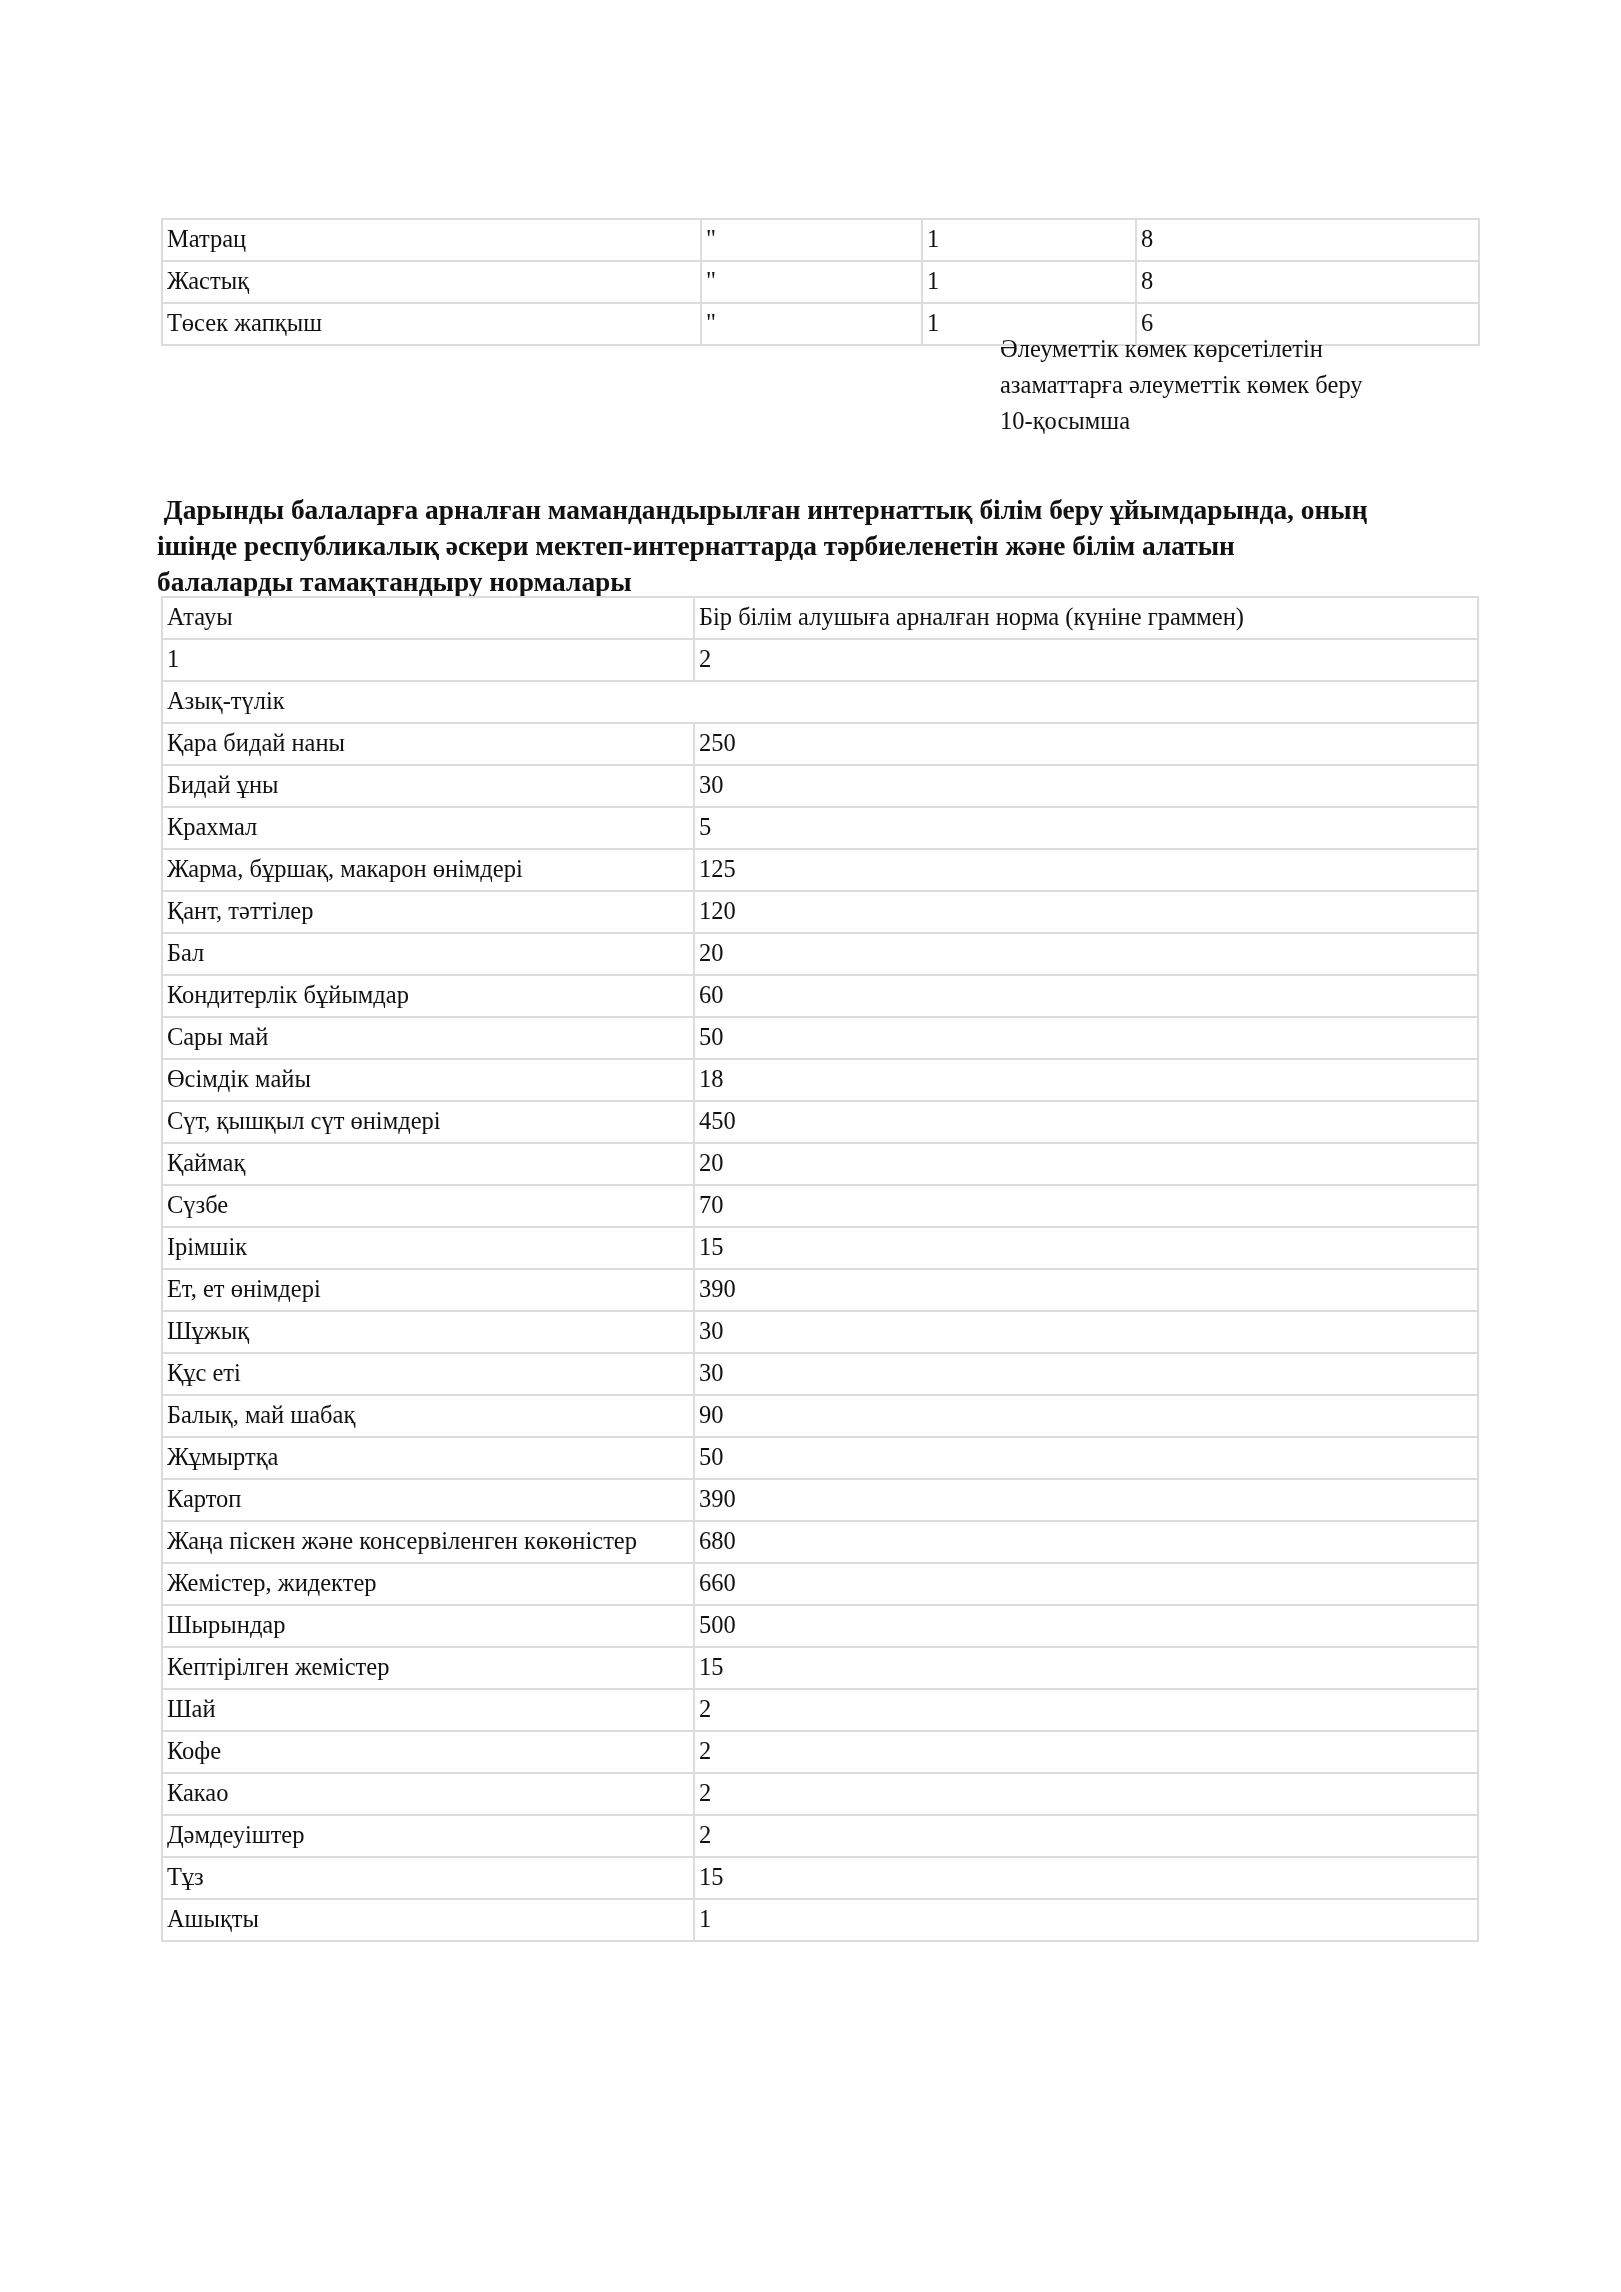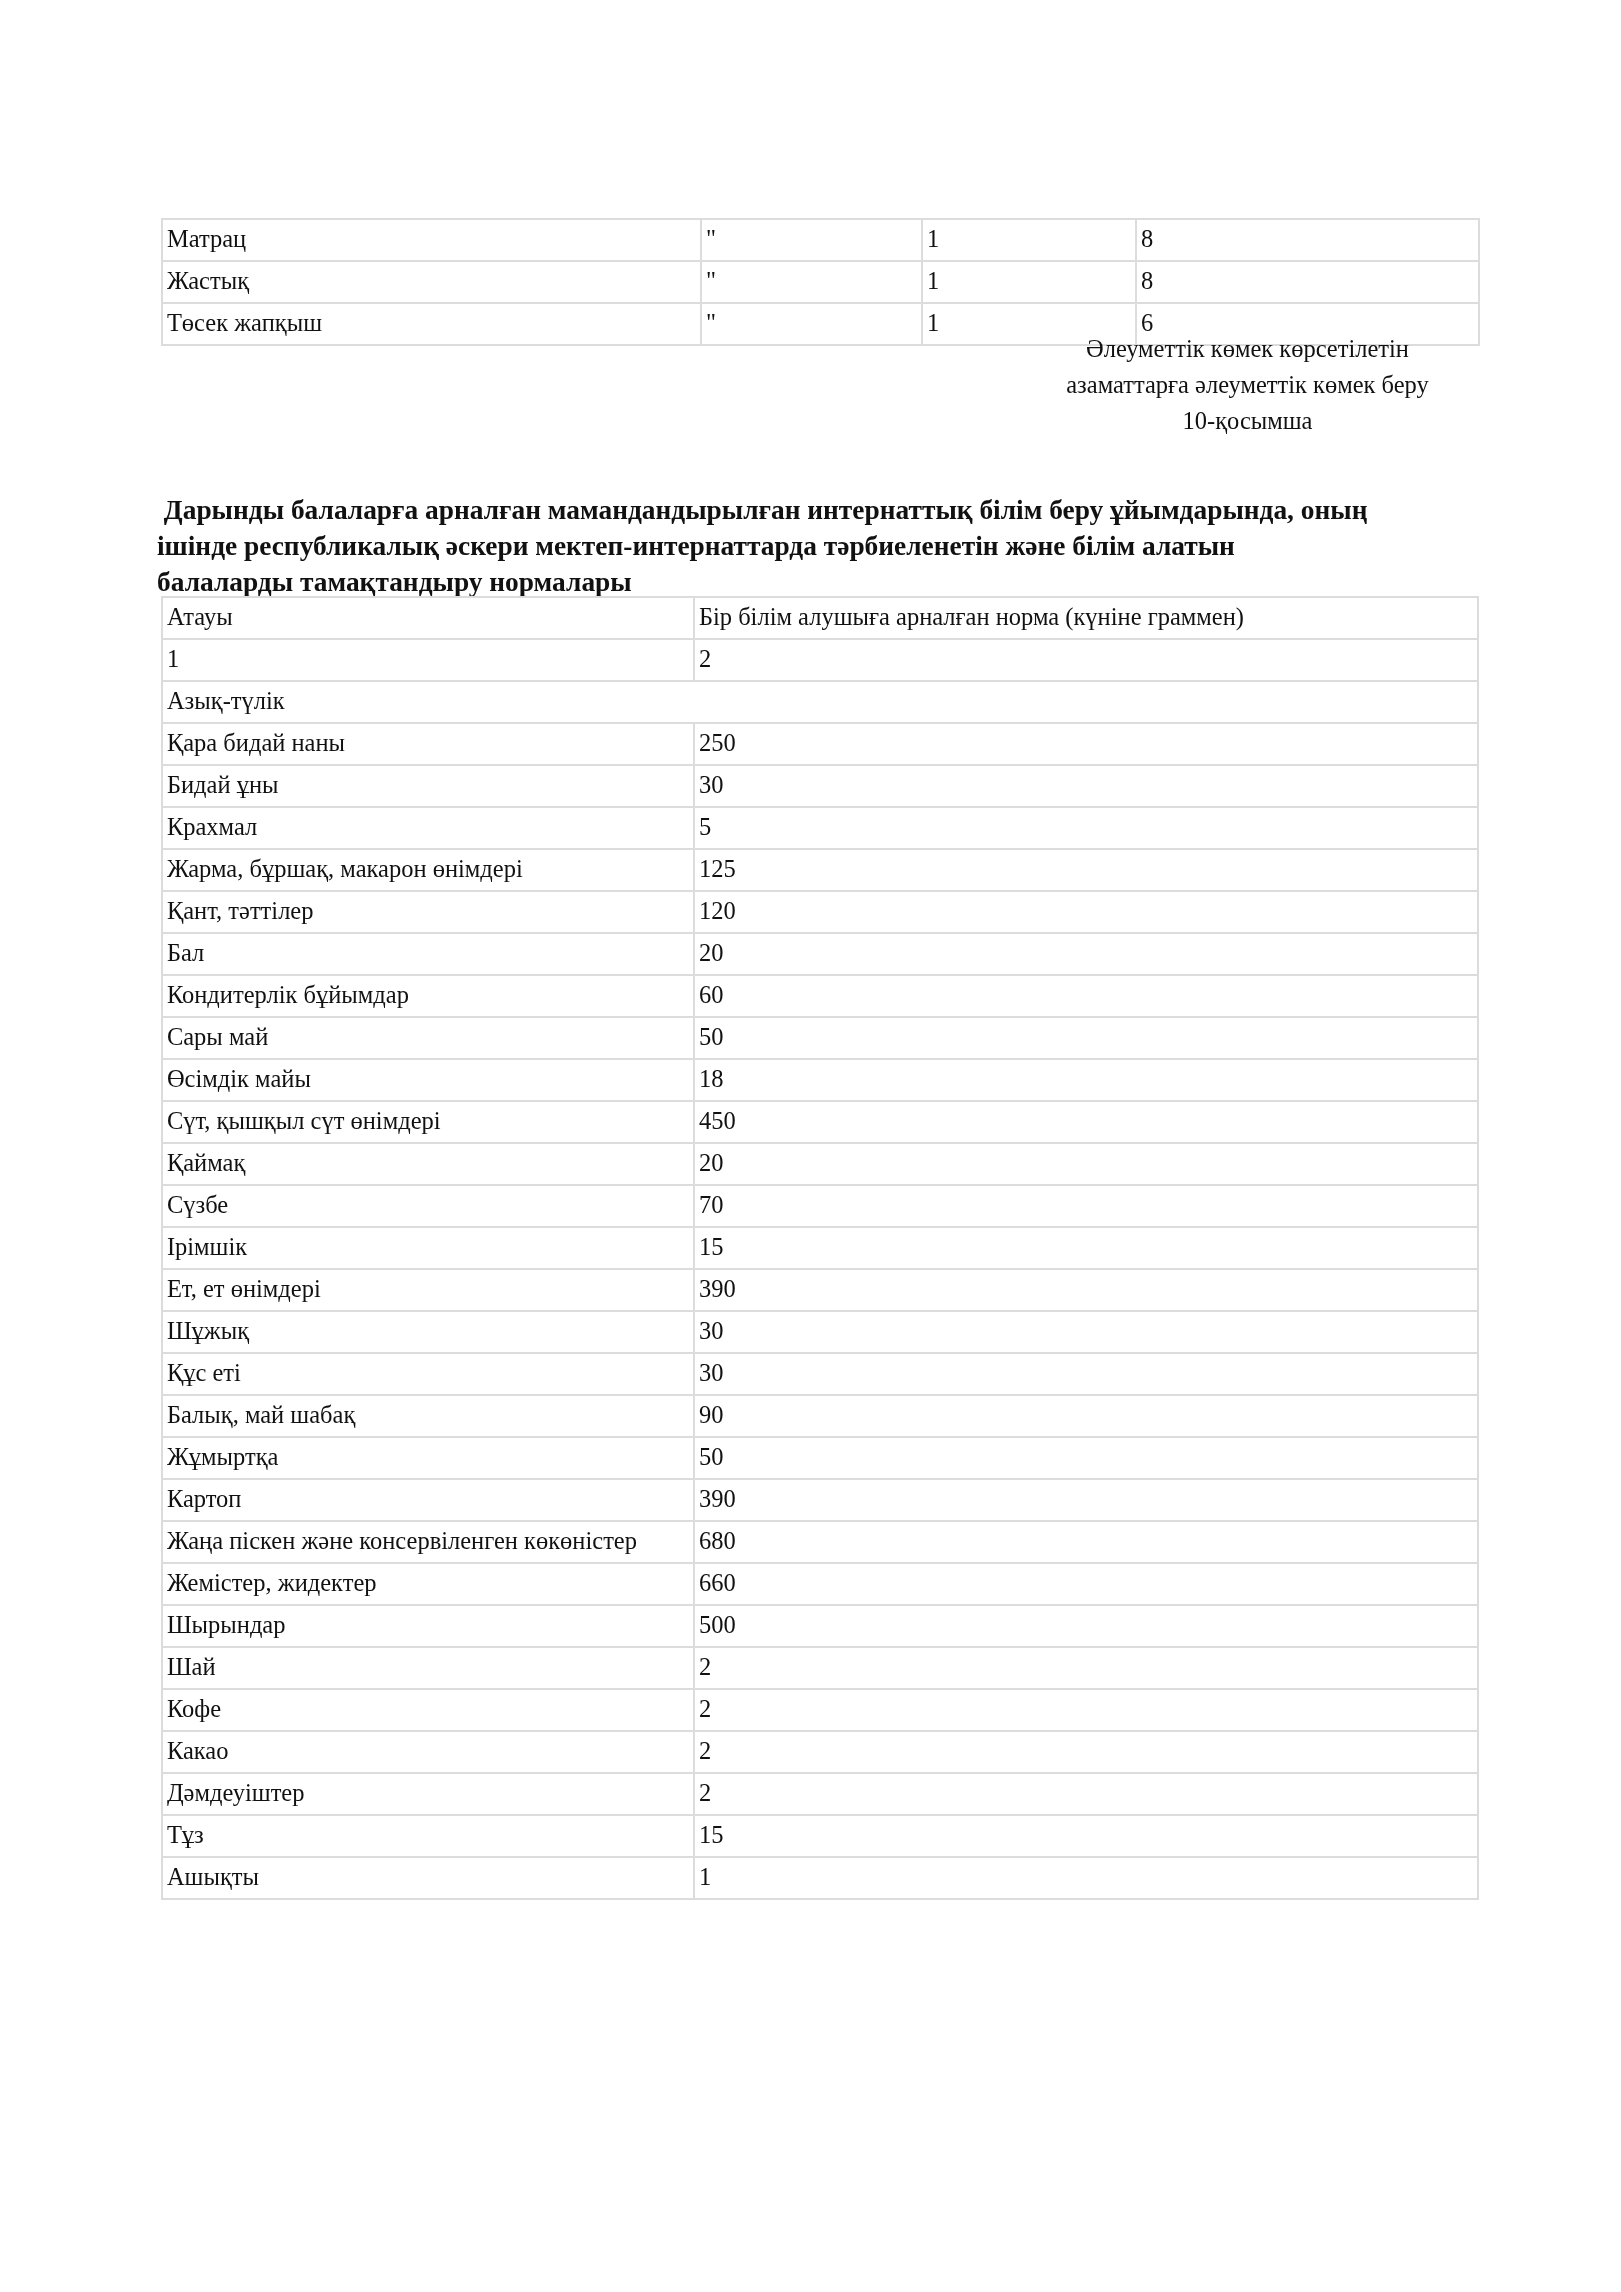--- a/index.html
+++ b/index.html
@@ -20,21 +20,21 @@
     padding: 0 0 0 3.9px;
     vertical-align: top;
     line-height: 37px;
     white-space: nowrap;
     overflow: visible;
   }
   #table1 { left: 161px; top: 197px; width: 1316px; margin-top: 21px; }
   #table2 { left: 161px; top: 596px; width: 1316px; padding-left: 8px; }
   .note {
     position: absolute; left: 1000px; top: 331px; width: 495px;
-    text-align: center; font-size: 24.5px; line-height: 36px;
+    text-align: left; font-size: 24.5px; line-height: 36px;
   }
   .note div { white-space: nowrap; }
   .title {
     position: absolute; left: 157px; top: 492px; width: 1333px;
     font-weight: bold; font-size: 27.4px; line-height: 36px;
   }
   .title div { white-space: nowrap; }
 </style>
 </head>
 <body>
@@ -179,20 +179,24 @@
       </tr>
     <tr>
         <td>Жемістер, жидектер</td>
         <td>660</td>
       </tr>
     <tr>
         <td>Шырындар</td>
         <td>500</td>
       </tr>
     <tr>
+        <td>Кептірілген жемістер</td>
+        <td>15</td>
+      </tr>
+    <tr>
         <td>Шай</td>
         <td>2</td>
       </tr>
     <tr>
         <td>Кофе</td>
         <td>2</td>
       </tr>
     <tr>
         <td>Какао</td>
         <td>2</td>

